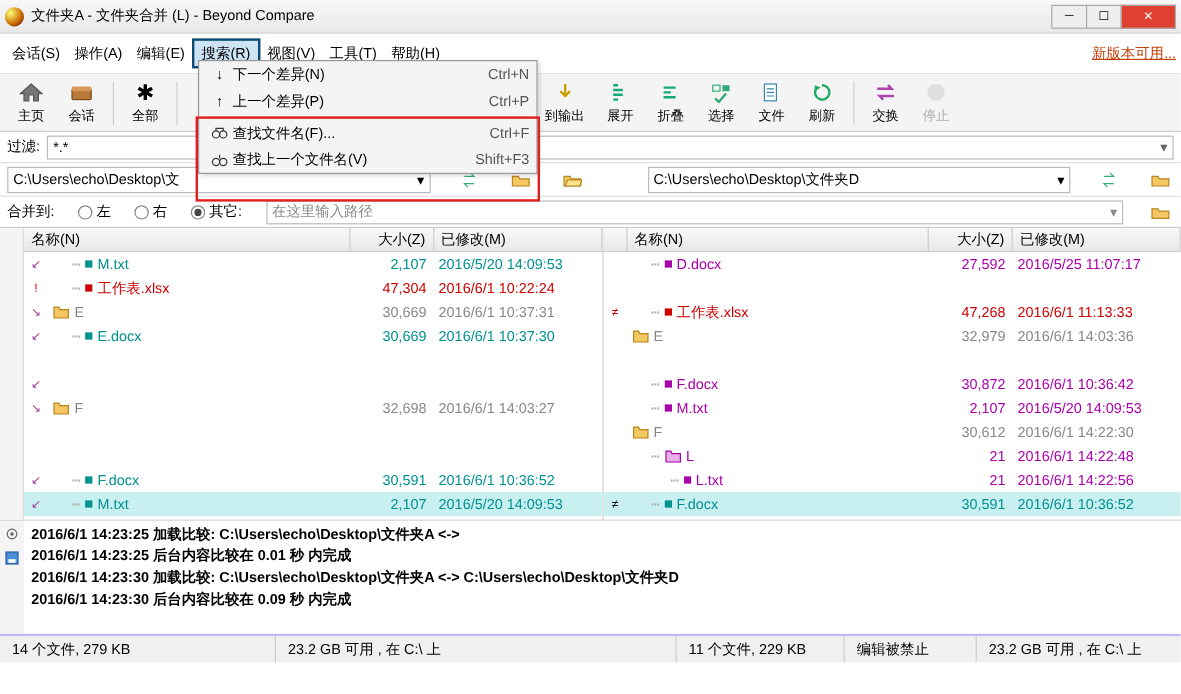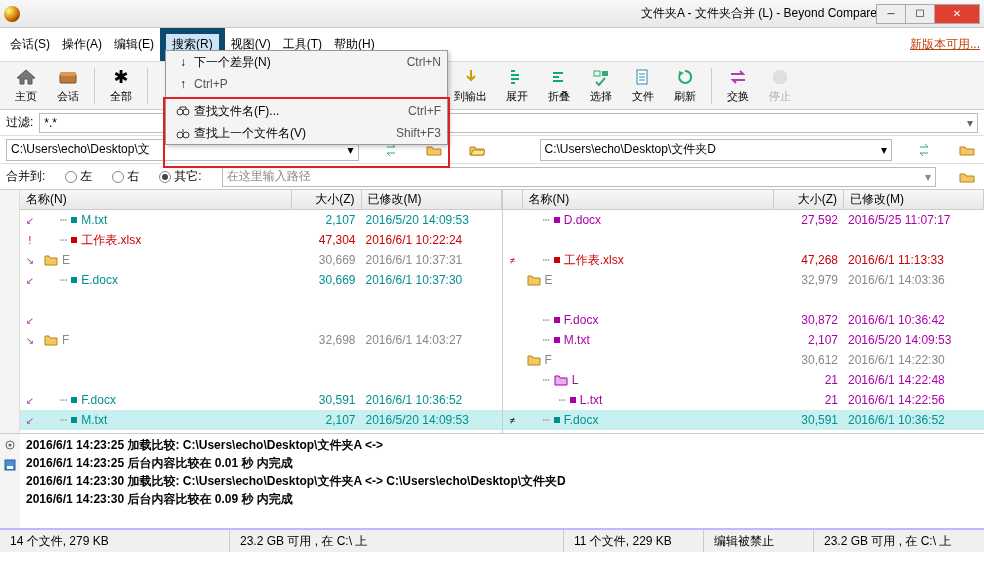--- a/index.html
+++ b/index.html
@@ -1,27 +1,27 @@
 <!DOCTYPE html>
 <html><head>
 <meta charset="utf-8">
 <style>
 * { box-sizing: border-box; margin: 0; padding: 0; font-family: "Microsoft YaHei", "SimSun", Arial, sans-serif; font-size: 12px; }
 body { width: 984px; height: 578px; background: #fff; overflow: hidden; }
 
 .titlebar { height: 28px; background: linear-gradient(#f8f8f8, #e8e8e8); border-bottom: 1px solid #ccc; display: flex; align-items: center; padding: 0 4px; position: relative; }
 .titlebar .appicon { width: 16px; height: 16px; margin-right: 6px; border-radius: 50%; background: radial-gradient(circle at 30% 30%, #ff7, #c60 60%, #300); }
-.titlebar .title { flex: 1; text-align: right; }
+.titlebar .title { flex: 1; }
 .winbtns { display: flex; }
 .winbtn { width: 30px; height: 20px; border: 1px solid #aaa; margin-left: -1px; background: #eee; display: flex; align-items: center; justify-content: center; font-size: 10px; }
 .winbtn.close { background: #e04030; color: #fff; width: 46px; }
 
 .menubar { height: 34px; display: flex; align-items: center; padding: 0 4px; border-bottom: 1px solid #ddd; }
 .menubar .mitem { padding: 2px 6px; }
-.menubar .mitem.open { background: #cde4f7; border: 6px solid #0c4a6e; }
+.menubar .mitem.open { background: #cde4f7; border: 2px solid #0c4a6e; }
 .menubar .spacer { flex: 1; }
 .newver { color: #c2410c; text-decoration: underline; }
 
 .toolbar { height: 48px; background: #f4f4f4; border-bottom: 1px solid #ccc; display: flex; align-items: center; padding: 0 6px; gap: 2px; }
 .tbtn { display: flex; flex-direction: column; align-items: center; justify-content: center; padding: 2px 8px; min-width: 40px; height: 44px; }
 .tbtn .ic { width: 20px; height: 20px; display: flex; align-items: center; justify-content: center; }
 .tbtn .lbl { font-size: 11px; margin-top: 2px; }
 .tsep { width: 1px; height: 36px; background: #ccc; margin: 0 4px; }
 .disabled .lbl { color: #aaa; }
 .disabled .ic svg { opacity: .35; }
@@ -209,20 +209,21 @@
 </div>
 
 <div class="dropdown">
   <div class="ddrow">
       <span class="dic">↓</span>
       <span class="dlbl">下一个差异(N)</span>
       <span class="dkey">Ctrl+N</span>
     </div>
   <div class="ddrow">
       <span class="dic">↑</span>
+      <span class="dlbl">上一个差异(P)</span>
       <span class="dkey">Ctrl+P</span>
     </div>
   <div class="ddsep"></div>
   <div class="ddrow">
       <span class="dic">
         <svg width="14" height="12">
           <circle cx="4" cy="7" r="3" fill="none" stroke="#333"></circle>
           <circle cx="10" cy="7" r="3" fill="none" stroke="#333"></circle>
           <path d="M4 4v-2h6v2" stroke="#333" fill="none"></path>
         </svg>

